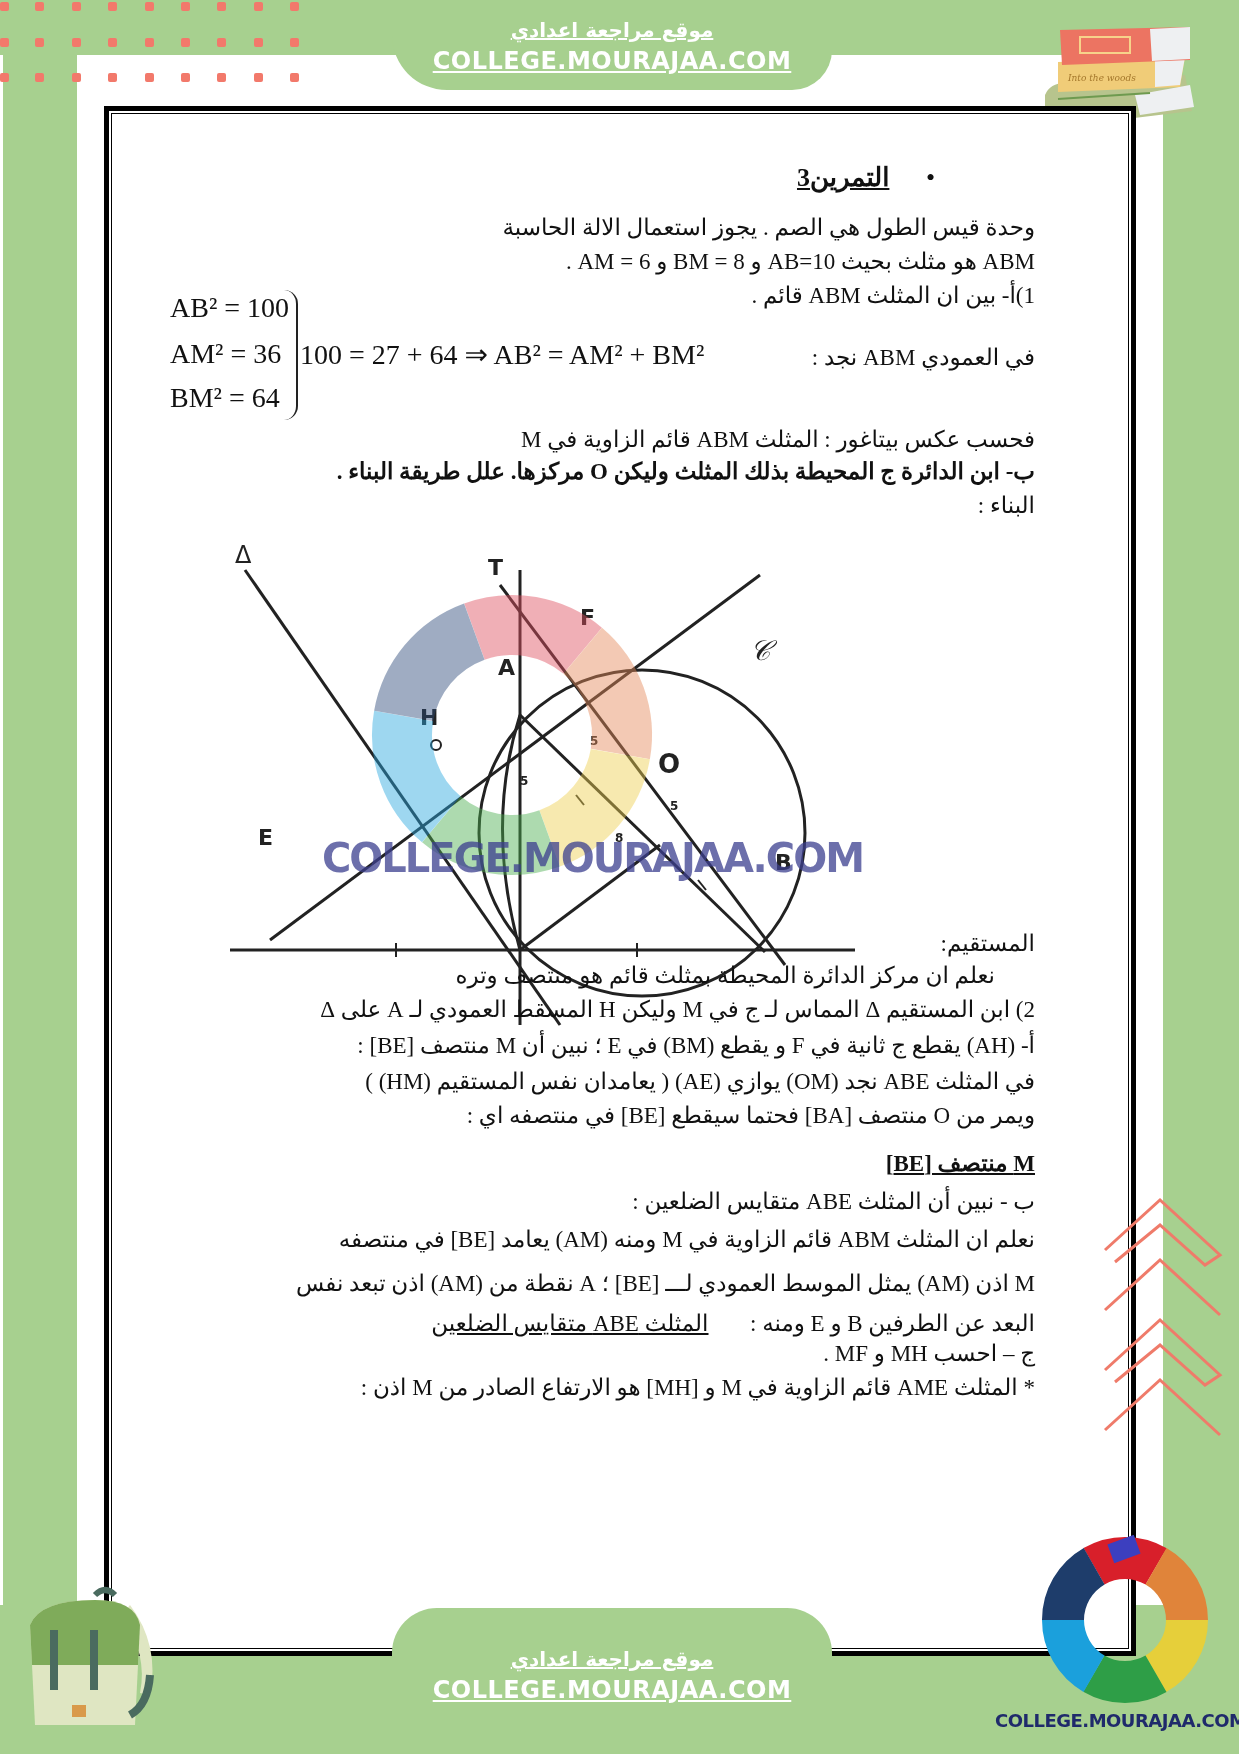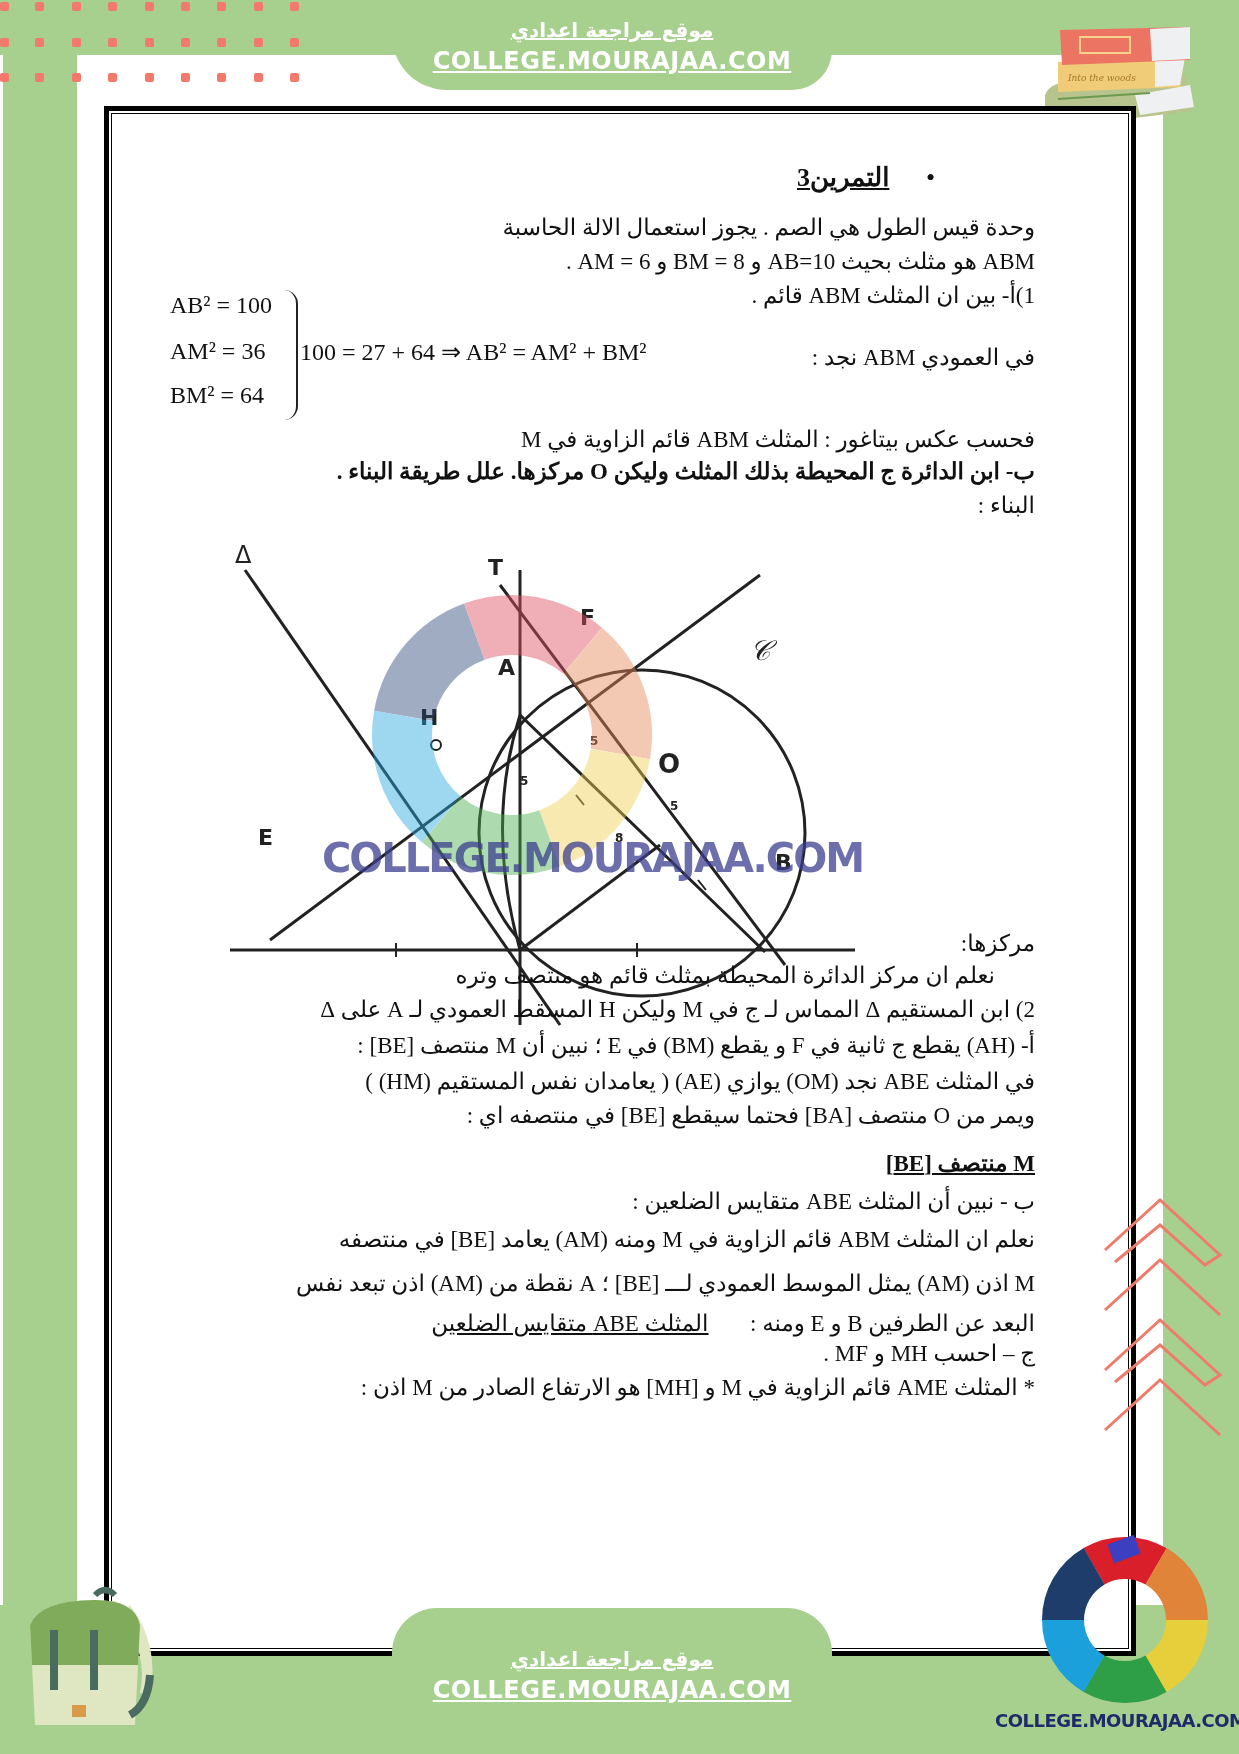--- a/index.html
+++ b/index.html
@@ -12,21 +12,21 @@
             font-family:"DejaVu Sans", sans-serif; font-weight:bold; }
   .banner .ar { font-size:20px; text-decoration:underline; line-height:32px; }
   .banner .en { font-size:24px; text-decoration:underline; letter-spacing:0.5px; line-height:30px; }
   .frame { position:absolute; left:104px; top:106px; width:1022px; height:1540px;
            border:5px solid #000; box-shadow: inset 0 0 0 2px #fff, inset 0 0 0 3px #000; background:#fff; }
   .content { position:absolute; left:170px; top:170px; width:865px; direction:rtl; text-align:right;
              color:#111; font-family:"Liberation Serif", serif; font-size:23px; }
   .line { position:absolute; right:0; white-space:nowrap; }
   .u { text-decoration:underline; }
   .bold { font-weight:bold; }
-  .math { position:absolute; direction:ltr; text-align:left; font-family:"Liberation Serif", serif; font-size:24px; }
+  .math { position:absolute; direction:ltr; text-align:left; font-family:"Liberation Serif", serif; font-size:28px; }
   .diagram { position:absolute; left:230px; top:545px; width:640px; height:500px; }
   .footer-logo { position:absolute; left:1040px; top:1535px; width:170px; height:170px; }
   .footer-text { position:absolute; left:995px; top:1710px; width:230px; text-align:center;
                  font-family:"DejaVu Sans", sans-serif; font-weight:bold; font-size:18px; color:#1f2a6b; letter-spacing:-0.5px; }
   .chev { position:absolute; }
 </style>
 </head>
 <body>
 
 <div class="green" style="left:0;top:0;width:1239px;height:55px;"></div>
@@ -154,21 +154,21 @@
     <circle cx="282" cy="190" r="110" fill="none" stroke="#e58a5a" stroke-width="60" stroke-dasharray="115 600" transform="rotate(-50 282 190)"></circle>
     <circle cx="282" cy="190" r="110" fill="none" stroke="#efd050" stroke-width="60" stroke-dasharray="115 600" transform="rotate(10 282 190)"></circle>
     <circle cx="282" cy="190" r="110" fill="none" stroke="#4caf50" stroke-width="60" stroke-dasharray="115 600" transform="rotate(70 282 190)"></circle>
     <circle cx="282" cy="190" r="110" fill="none" stroke="#29a8e0" stroke-width="60" stroke-dasharray="115 600" transform="rotate(130 282 190)"></circle>
     <circle cx="282" cy="190" r="110" fill="none" stroke="#2c4a7a" stroke-width="60" stroke-dasharray="115 600" transform="rotate(190 282 190)"></circle>
   </g>
 </svg>
 <div style="position:absolute;left:322px;top:835px;width:470px;text-align:center;font-family:'DejaVu Sans',sans-serif;font-weight:bold;font-size:40px;color:#3c3f8f;opacity:0.75;letter-spacing:-2px;">COLLEGE.MOURAJAA.COM</div>
 
 <div class="content" style="top:930px;">
-  <div class="line" style="top:0;">مركزها:</div>
+  <div class="line" style="top:0;">المستقيم:</div>
   <div class="line" style="top:32px;right:40px;">نعلم ان مركز  الدائرة المحيطة بمثلث  قائم  هو منتصف وتره</div>
   <div class="line" style="top:66px;">2)  ابن المستقيم  Δ  المماس لـ ج في  M  وليكن H  المسقط العمودي لـ  A  على Δ</div>
   <div class="line" style="top:102px;">أ- (AH) يقطع ج  ثانية في F  و يقطع (BM) في E ؛ نبين أن  M منتصف [BE] :</div>
   <div class="line" style="top:138px;">في المثلث ABE  نجد  (OM)  يوازي  (AE) ( يعامدان نفس المستقيم (HM) )</div>
   <div class="line" style="top:172px;">ويمر من  O  منتصف [BA] فحتما سيقطع [BE] في منتصفه  اي :</div>
   <div class="line u bold" style="top:220px;">M منتصف [BE]</div>
   <div class="line" style="top:258px;">ب -  نبين أن المثلث  ABE  متقايس الضلعين :</div>
   <div class="line" style="top:296px;">نعلم ان المثلث   ABM   قائم الزاوية في M  ومنه (AM) يعامد [BE] في منتصفه</div>
   <div class="line" style="top:340px;">M اذن (AM) يمثل الموسط العمودي لـــ [BE] ؛ A نقطة من (AM) اذن تبعد نفس</div>
   <div class="line" style="top:380px;">

